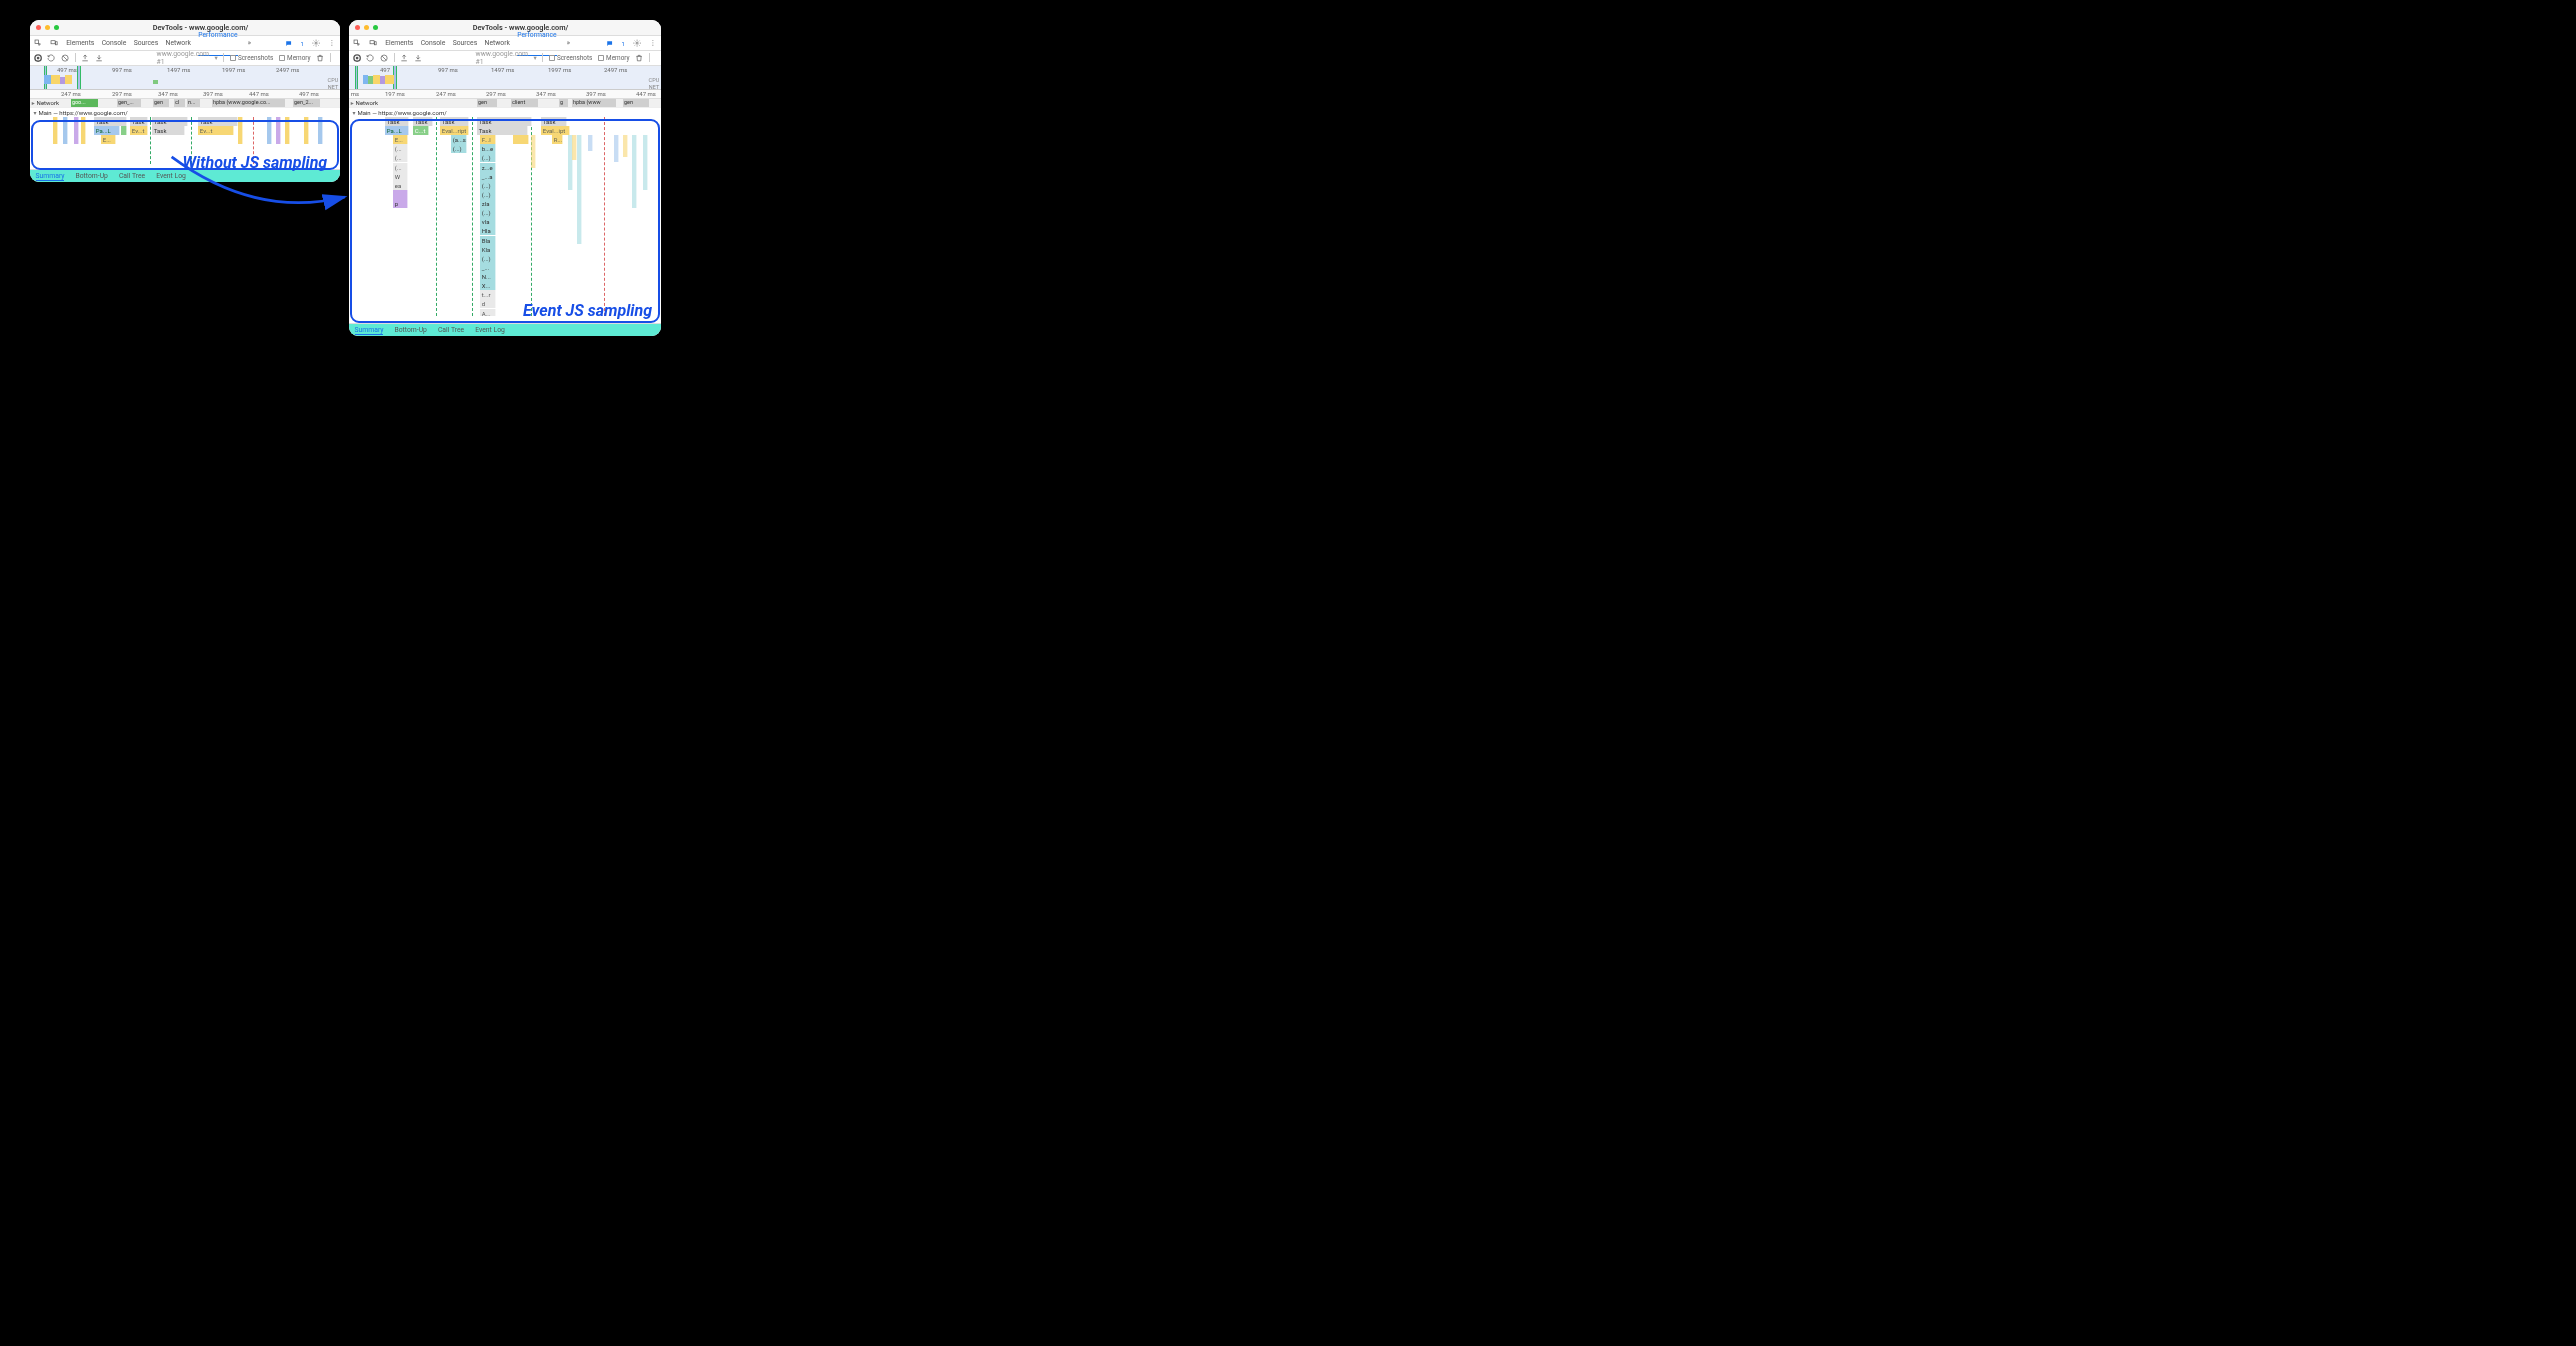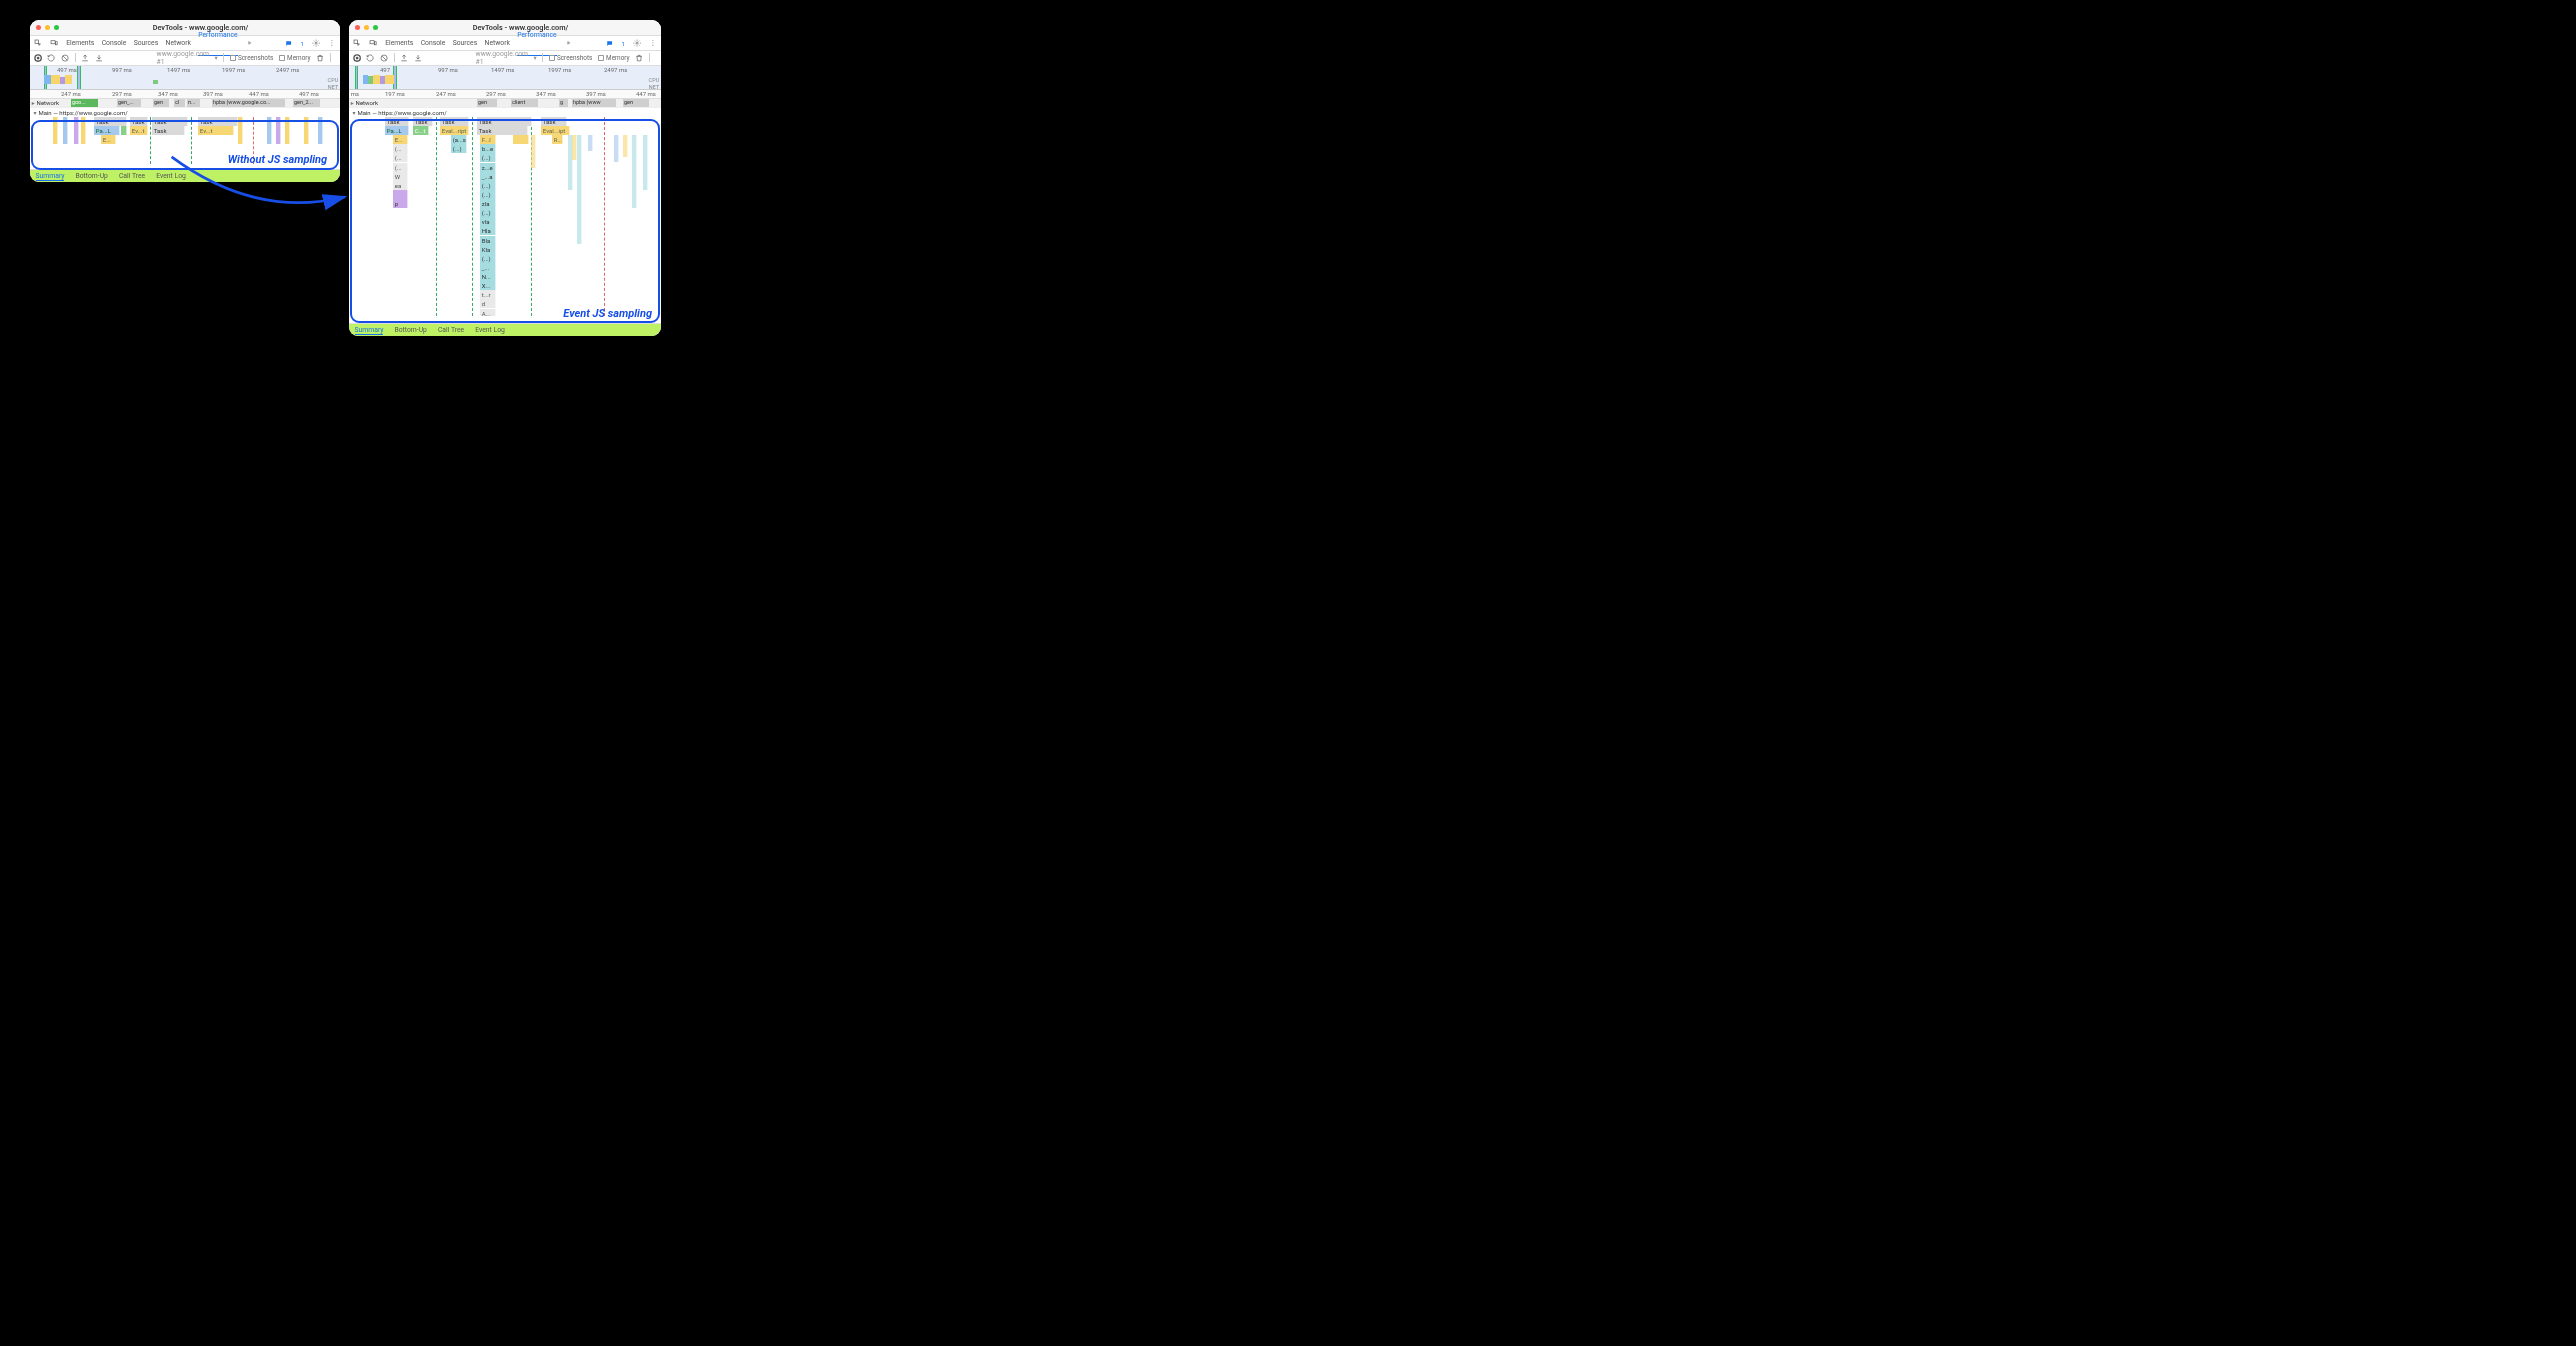--- a/index.html
+++ b/index.html
@@ -144,37 +144,37 @@
 .flame .vdash.red { border-left: 0.9px dashed #d66; }
 
 .highlight-box {
   position: absolute;
   border: 2.7px solid #174ee6;
   border-radius: 9px;
   pointer-events: none;
 }
 .highlight-label {
   position: absolute;
-  font-size: 11px;
+  font-size: 16px;
   font-weight: 700;
   color: #174ee6;
   font-style: italic;
 }
 
 .bottom-tabs {
   position: absolute;
   bottom: 0; left: 0; right: 0;
   height: 12.8px;
   display: flex;
   align-items: center;
   gap: 11px;
   font-size: 6.8px;
   padding: 0 5.5px;
   border-top: 0.9px solid #ddd;
-  background: #bef264;
+  background: #5eead4;
 }
 .bottom-tabs .btab { color: #555; cursor: pointer; }
 .bottom-tabs .btab.active { color: #1a73e8; border-bottom: 1.8px solid #1a73e8; }
 
 .arrow-svg { position: absolute; left: 164px; top: 146px; width: 192px; height: 82px; pointer-events: none; }
 </style>
 </head>
 <body>
 
 <div class="panel panel-left">

